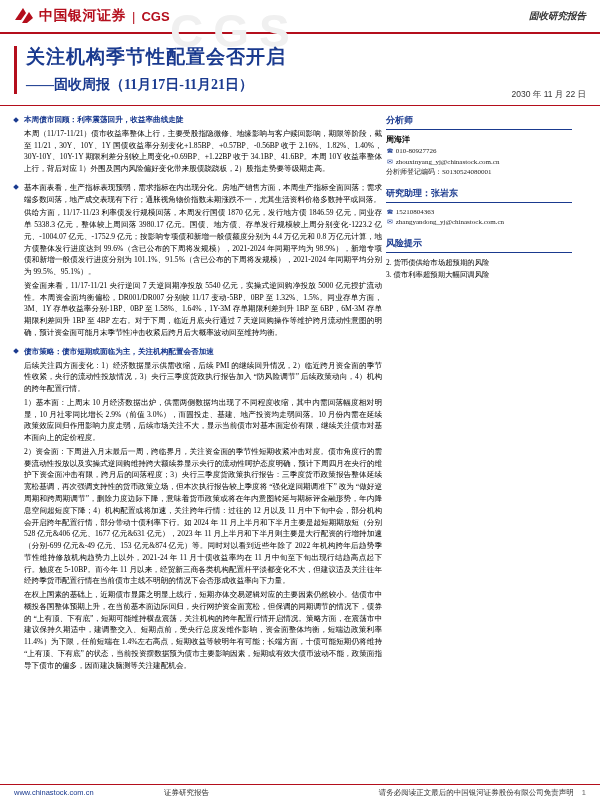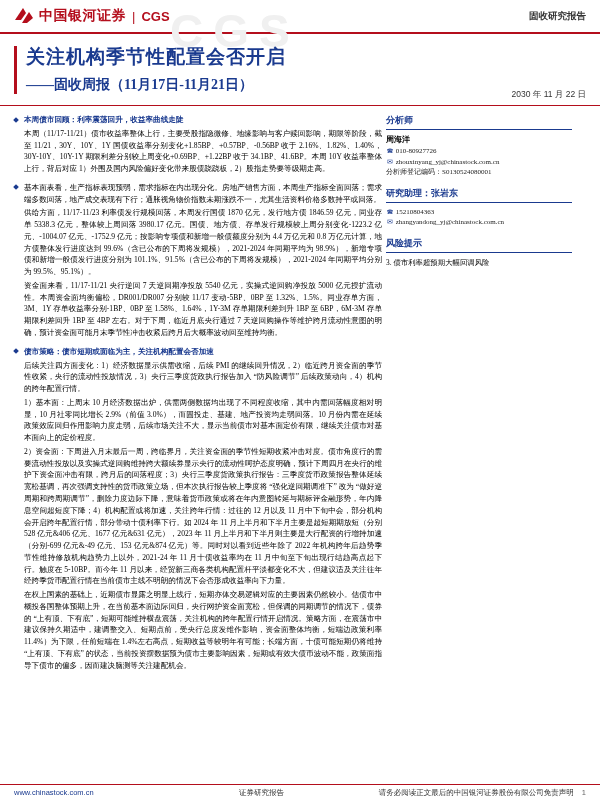--- a/index.html
+++ b/index.html
@@ -37,21 +37,21 @@
     letter-spacing: .5px;
     font-family: "Liberation Serif", serif;
   }
   .logo-sep { color: #b40e1c; font-size: 13px; margin: 0 1px; }
   .logo-cgs {
     font-size: 13px; font-weight: bold; color: #b40e1c;
     font-family: "Liberation Sans", sans-serif;
   }
   .header-right {
     margin-left: auto;
-    font-size: 9.5px; color: #333; font-weight: bold;
+    font-size: 9.5px; color: #333; font-weight: bold; font-style: italic;
   }
   .watermark {
     position: absolute;
     top: 4px; left: 170px;
     font-size: 46px; font-weight: bold;
     color: #f0f0f0;
     letter-spacing: 10px;
     z-index: 0;
     pointer-events: none;
     font-family: "Liberation Sans", sans-serif;
@@ -151,21 +151,21 @@
     height: 16px;
     border-top: 1px solid #b40e1c;
     display: flex;
     align-items: center;
     padding: 0 14px;
     font-size: 7.5px;
     color: #333;
     background: #fff;
   }
   .footer .f-left { width: 150px; color: #1a3a8f; }
-  .footer .f-mid { width: 120px; text-align: right; }
+  .footer .f-mid { width: 120px; text-align: left; }
   .footer .f-right { margin-left: auto; text-align: right; }
   .footer .f-page { margin-left: 8px; color: #666; }
 </style>
 </head>
 <body>
 
 <div class="page">
 
   <div class="header">
     <div class="watermark">CGS</div>
@@ -248,20 +248,21 @@
           <div class="ln">
             <span class="ico">✉</span>
             <span>zhangyandong_yj@chinastock.com.cn</span>
           </div>
         </div>
       </div>
 
       <div class="rpanel">
         <div class="rpanel-title">风险提示</div>
         <div class="risk-list">
+          <div>2. 货币债供给市场超预期的风险</div>
           <div>3. 债市利率超预期大幅回调风险</div>
         </div>
       </div>
 
     </div>
   </div>
 
   <div class="footer">
     <div class="f-left">www.chinastock.com.cn</div>
     <div class="f-mid">证券研究报告</div>

